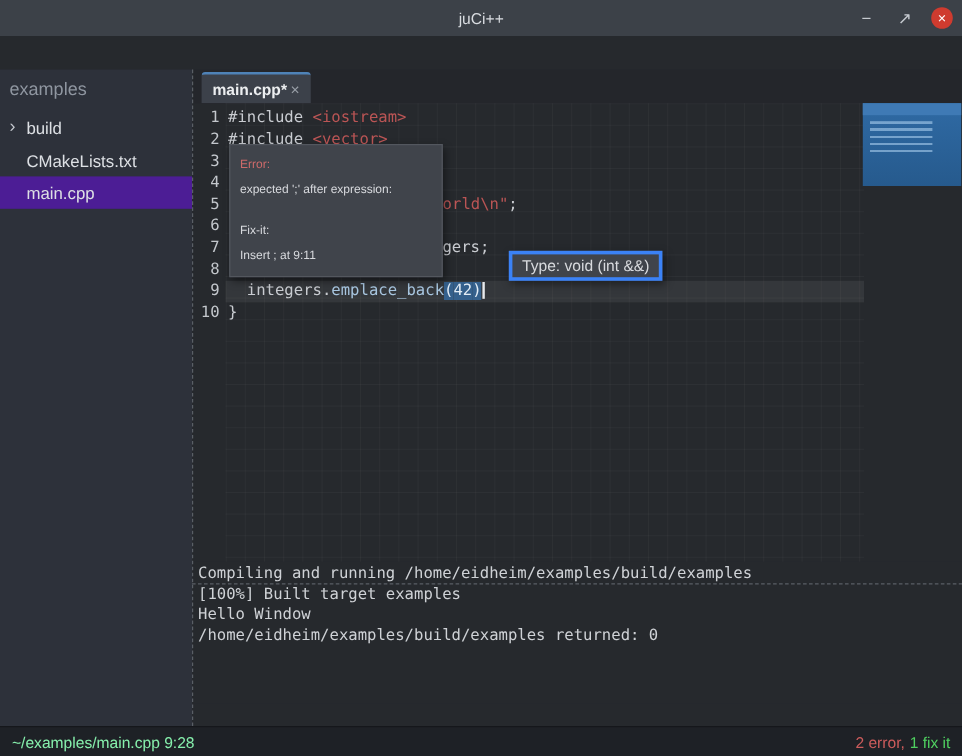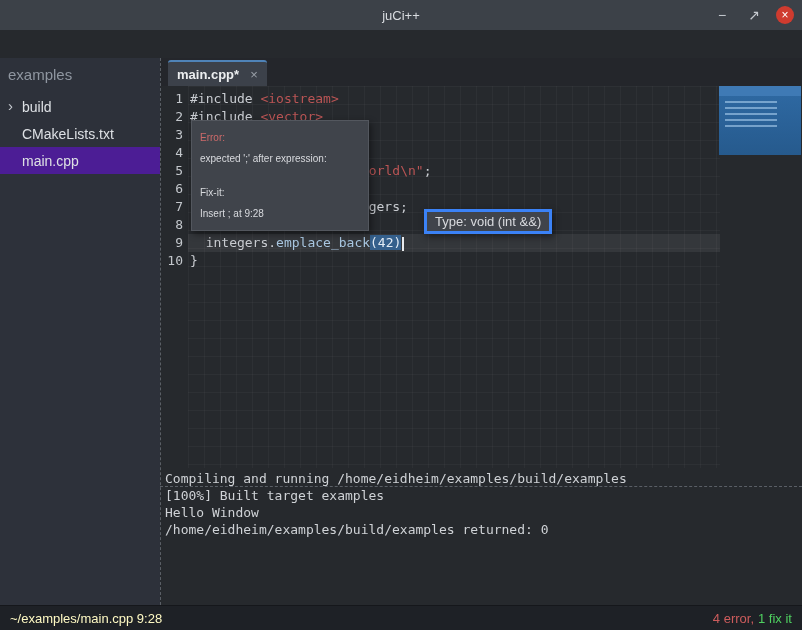--- a/index.html
+++ b/index.html
@@ -24,21 +24,21 @@
   .tree-item { display:flex; align-items:center; height:27px; color:#dde0e4; font-size:14px; padding-left:22px; position:relative; }
   .tree-item.selected { background:#4c1d95; }
   .chevron { position:absolute; left:8px; top:0; height:27px; line-height:26px; color:#c6cad0; font-size:15px; }
 
   
   .v-divider { position:absolute; left:160px; top:58px; bottom:25px; width:0; border-left:1px dashed #5a5f66; z-index:6; }
   .h-divider { position:absolute; left:160px; right:0; top:486px; height:0; border-top:1px dashed #5a5f66; z-index:6; }
 
   
   .tabbar { position:absolute; left:161px; top:58px; right:0; height:28px; background:#24262b; display:flex; align-items:flex-end; }
-  .tab { margin-left:7px; height:26px; background:#3c414a; border-top:2px solid #4f83b8; border-radius:3px 3px 0 0; display:flex; align-items:center; padding:0 9px; gap:11px; }
+  .tab { margin-left:7px; height:26px; background:#3c414a; border-top:2px solid #4f83b8; border-radius:3px 3px 0 0; display:flex; align-items:center; padding:0 9px; gap:3px; }
   .tab-label { color:#eceef0; font-size:13px; font-weight:bold; }
   .tab-close { color:#9aa0a8; font-size:13px; }
 
   
   .editor { position:absolute; left:161px; top:86px; right:0; height:400px; background:#26292d; }
   .gutter { position:absolute; left:0; top:0; width:27px; bottom:0; padding-top:4px; }
   .ln { height:18px; line-height:18px; text-align:right; padding-right:5px; color:#c3c7cc; font:13px/18px "DejaVu Sans Mono", monospace; }
   .code { position:absolute; left:27px; top:0; right:82px; bottom:0; padding-top:4px;
           background-image:
             linear-gradient(rgba(255,255,255,0.03) 1px, transparent 1px),
@@ -69,21 +69,21 @@
   .type-tip { position:absolute; left:263px; top:123px; background:#40444b; border:3px solid #3b82f6;
               box-shadow:2px 3px 7px rgba(0,0,0,0.45); padding:2px 8px; z-index:4; font-size:13px; color:#d8dade; white-space:nowrap; }
 
   
   .terminal { position:absolute; left:161px; top:468px; right:0; height:118px; background:#26292d; padding:2px 0 0 4px; }
   .term-line { font:13px/17px "DejaVu Sans Mono", monospace; color:#cfd2d6; white-space:pre; }
 
   
   .statusbar { position:absolute; left:0; right:0; bottom:0; height:25px; background:#1e2126; border-top:1px solid #15171b;
                display:flex; align-items:center; padding:0 10px; font-size:13px; }
-  .status-left { color:#fef9c3; }
+  .status-left { color:#86efac; }
   .status-right { margin-left:auto; }
   .status-error { color:#cd5c5c; }
   .status-fixit { color:#4fd060; margin-left:4px; }
 </style>
 </head>
 <body>
 
 <div class="window">
 
   <div class="titlebar">
@@ -142,21 +142,21 @@
       <div class="row"></div>
       <div class="row current"><span class="tk-plain">  integers</span><span class="tk-plain">.</span><span class="tk-method">emplace_back</span><span class="tk-hl">(</span><span class="tk-hl">42</span><span class="tk-hl">)</span><span class="cursor"></span></div>
       <div class="row"><span class="tk-plain">}</span></div>
     </div>
 
     <div class="diag-tip">
       <div class="t-line t-error">Error:</div>
       <div class="t-line">expected ';' after expression:</div>
       <div class="t-gap"></div>
       <div class="t-line">Fix-it:</div>
-      <div class="t-line">Insert ; at 9:28</div>
+      <div class="t-line">Insert ; at 9:11</div>
     </div>
 
     <div class="type-tip">Type: void (int &amp;&amp;)</div>
 
     <div class="overview">
       <div class="bar"></div>
       <div class="lines"></div>
     </div>
   </div>
 
@@ -165,16 +165,16 @@
 
   <div class="terminal">
     <div class="term-line">Compiling and running /home/eidheim/examples/build/examples</div>
     <div class="term-line">[100%] Built target examples</div>
     <div class="term-line">Hello Window</div>
     <div class="term-line">/home/eidheim/examples/build/examples returned: 0</div>
   </div>
 
   <div class="statusbar">
     <span class="status-left">~/examples/main.cpp 9:28</span>
-    <span class="status-right"><span class="status-error">4 error,</span><span class="status-fixit">1 fix it</span></span>
+    <span class="status-right"><span class="status-error">2 error,</span><span class="status-fixit">1 fix it</span></span>
   </div>
 
 </div>
 
 </body></html>

